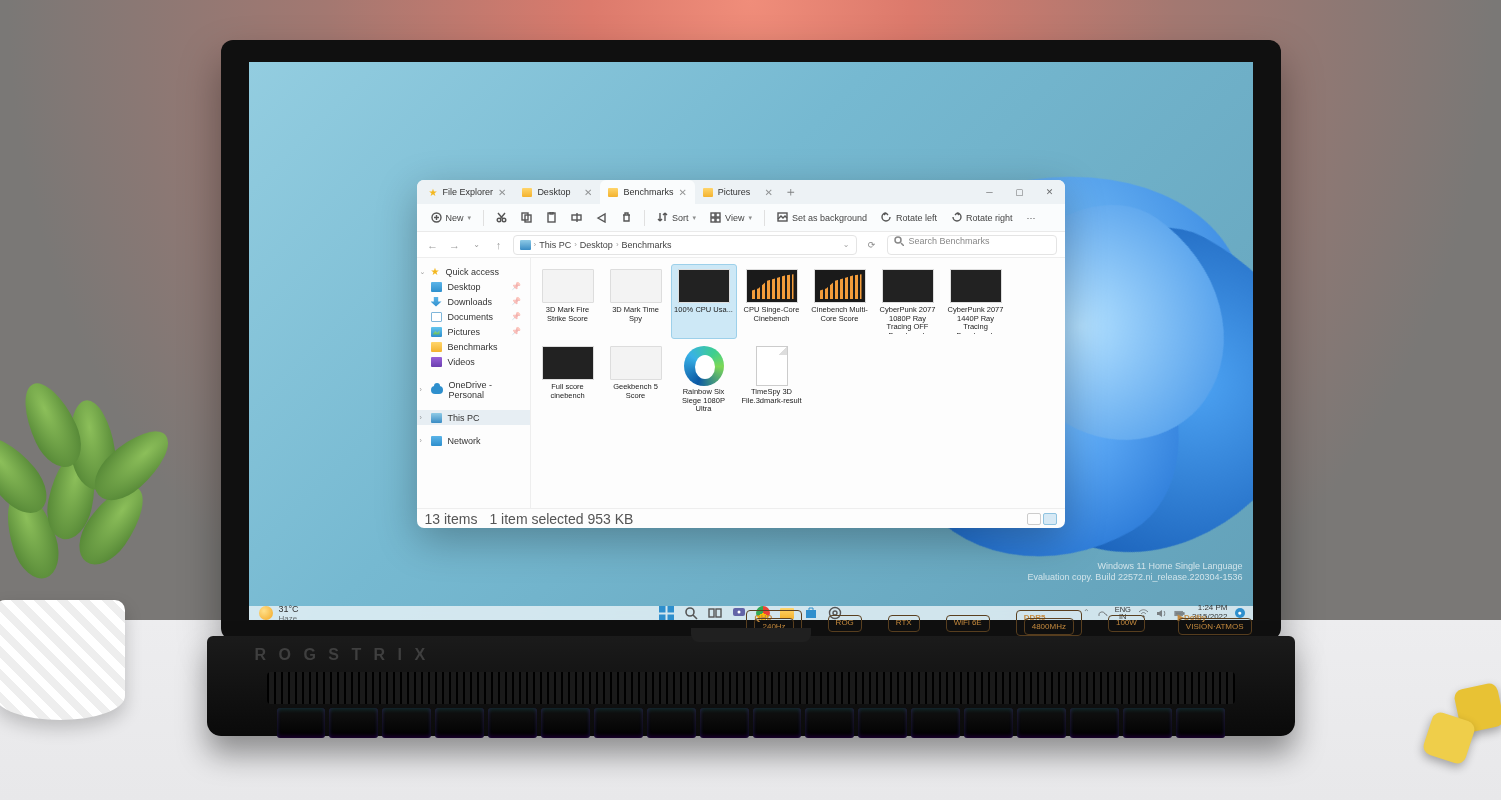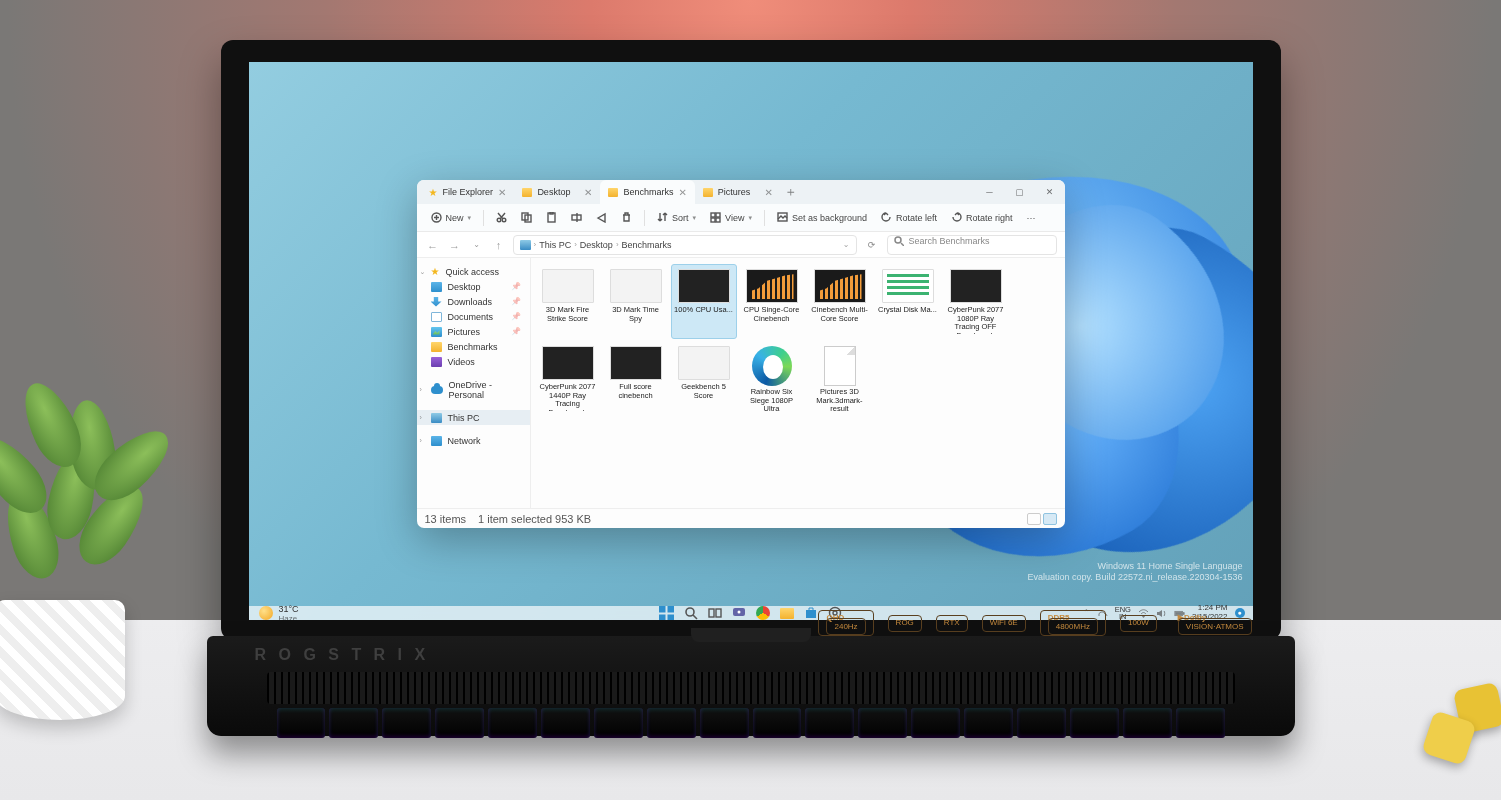--- a/index.html
+++ b/index.html
@@ -42,21 +42,21 @@
   .base {
     position: absolute; left: -14px; right: -14px; top: 596px; height: 100px;
     background: linear-gradient(#1b1b1b, #0a0a0a); border-radius: 6px 6px 14px 14px;
     box-shadow: 0 18px 30px rgba(0,0,0,.4);
   }
   .hinge { position: absolute; left: 50%; top: -8px; transform: translateX(-50%); width: 120px; height: 14px; background: #202020; border-radius: 0 0 8px 8px; }
   .vent { position: absolute; left: 60px; right: 60px; top: 36px; height: 32px; background: repeating-linear-gradient(90deg, #000 0 2px, #1a1a1a 2px 7px); border-radius: 4px; }
   .brand { position: absolute; left: 48px; top: 10px; color: #3f3f3f; font-size: 16px; letter-spacing: 4px; font-weight: 600; }
   .keys { position: absolute; left: 70px; right: 70px; top: 72px; height: 30px; display: flex; gap: 4px; }
   .key { flex: 1; background: linear-gradient(#121212, #000); border-radius: 3px; box-shadow: inset 0 -2px 4px rgba(150,0,255,.2), inset 0 2px 4px rgba(0,255,255,.1); }
-  .bezel-labels { position: absolute; right: 22px; bottom: 4px; display: flex; gap: 14px; align-items: center; color: #c58a3e; font-size: 8px; font-weight: 500; }
+  .bezel-labels { position: absolute; right: 22px; bottom: 4px; display: flex; gap: 26px; align-items: center; color: #c58a3e; font-size: 8px; font-weight: 500; }
   .bezel-labels span { border: 1px solid #5a4020; border-radius: 4px; padding: 3px 7px; line-height: 1.1; }
 
   
   .watermark { position: absolute; right: 10px; bottom: 36px; text-align: right; color: #e4eff2; font-size: 9px; opacity: .85; line-height: 1.3; }
 
   
   .taskbar {
     position: absolute; left: 0; right: 0; bottom: 0; height: 14px;
     background: rgba(235,244,248,.8); backdrop-filter: blur(6px);
     display: flex; align-items: center; font-size: 9px; color: #333;
@@ -130,21 +130,21 @@
   .thumb.chart::before { content: ''; position: absolute; inset: 3px; background: repeating-linear-gradient(90deg, transparent 0 2px, #f39c3a 2px 5px); clip-path: polygon(0 100%, 0 70%, 20% 60%, 40% 30%, 60% 20%, 80% 10%, 100% 5%, 100% 100%); }
   .thumb.chart { background: #1a1a1a; }
   .thumb.stripes { background: #fff; }
   .thumb.stripes::before { content: ''; position: absolute; inset: 4px; background: repeating-linear-gradient(#3cb371 0 3px, #fff 3px 6px); }
   .edge-ico { width: 40px; height: 40px; margin-bottom: 2px; border-radius: 50%; background: conic-gradient(from 200deg, #0c59a4, #38b1e7 30%, #3ecf8e 55%, #7dd856 70%, #0c59a4); position: relative; }
   .edge-ico::after { content: ''; position: absolute; inset: 9px 9px 7px 11px; border-radius: 50%; background: #fff; }
   .blank-doc { width: 32px; height: 40px; background: #fff; border: 1px solid #ccc; margin-bottom: 2px; position: relative; }
   .blank-doc::before { content: ''; position: absolute; right: 0; top: 0; width: 8px; height: 8px; background: linear-gradient(135deg, #fff 50%, #ddd 50%); }
   .fname { font-size: 7.5px; text-align: center; line-height: 1.15; color: #222; max-height: 28px; overflow: hidden; word-break: break-word; }
 
-  .statusbar { height: 20px; border-top: 1px solid #eee; display: flex; align-items: center; padding: 0 8px; gap: 12px; color: #555; font-size: 11px; }
+  .statusbar { height: 20px; border-top: 1px solid #eee; display: flex; align-items: center; padding: 0 8px; gap: 12px; color: #555; font-size: 14px; }
   .statusbar .viewsw { margin-left: auto; display: flex; gap: 2px; }
   .vsw { width: 14px; height: 12px; border: 1px solid #ccc; border-radius: 2px; }
   .vsw.active { background: #d6e9f5; border-color: #8fc3e0; }
 </style>
 </head>
 <body>
 
 <div class="desk"></div>
 <div class="plant-pot"></div>
 <div class="plant">
@@ -385,24 +385,20 @@
               </div>
               <div class="file">
                 <div class="thumb chart"></div>
                 <div class="fname">CPU Singe-Core Cinebench</div>
               </div>
               <div class="file">
                 <div class="thumb chart"></div>
                 <div class="fname">Cinebench Multi-Core Score</div>
               </div>
               <div class="file">
-                <div class="thumb stripes"></div>
-                <div class="fname">Crystal Disk Ma...</div>
-              </div>
-              <div class="file">
                 <div class="thumb "></div>
                 <div class="fname">CyberPunk 2077 1080P Ray Tracing OFF Benchmark</div>
               </div>
               <div class="file">
                 <div class="thumb "></div>
                 <div class="fname">CyberPunk 2077 1440P Ray Tracing Benchmark</div>
               </div>
               <div class="file">
                 <div class="thumb "></div>
                 <div class="fname">Full score cinebench</div>
@@ -410,21 +406,21 @@
               <div class="file">
                 <div class="thumb light"></div>
                 <div class="fname">Geekbench 5 Score</div>
               </div>
               <div class="file">
                 <div class="edge-ico"></div>
                 <div class="fname">Rainbow Six Siege 1080P Ultra</div>
               </div>
               <div class="file">
                 <div class="blank-doc"></div>
-                <div class="fname">Pictures 3D Mark.3dmark-result</div>
+                <div class="fname">TimeSpy 3D File.3dmark-result</div>
               </div>
             </div>
         </div>
 
         <div class="statusbar">
           <span>13 items</span>
           <span>1 item selected  953 KB</span>
           <div class="viewsw">
             <div class="vsw"></div>
             <div class="vsw active"></div>

